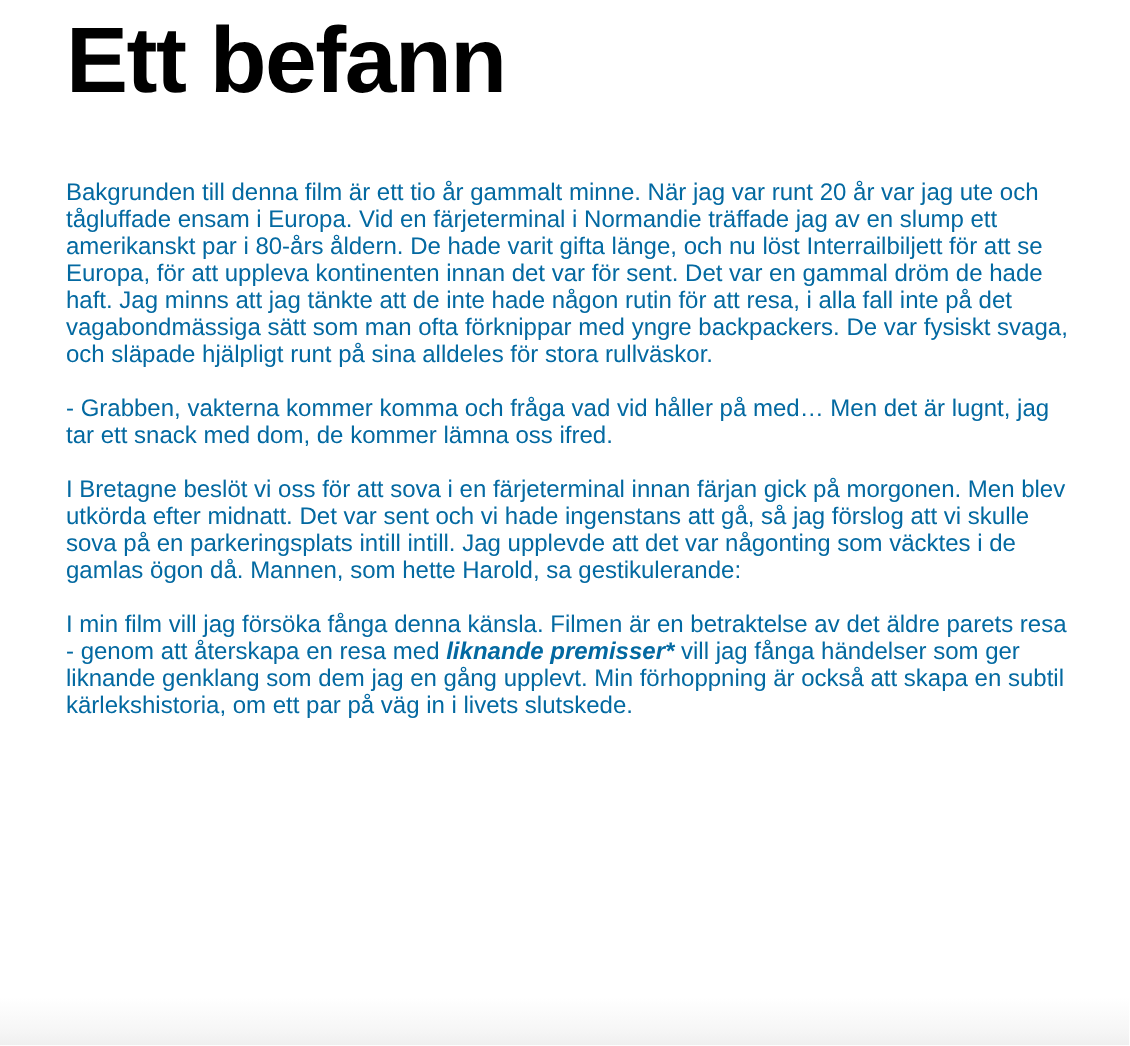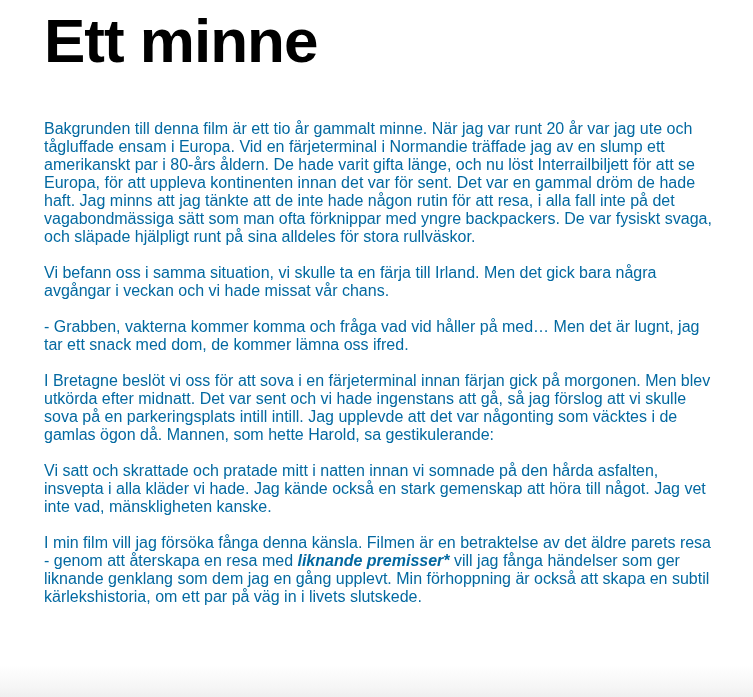--- a/index.html
+++ b/index.html
@@ -56,24 +56,22 @@
     height: 32px;
     background: linear-gradient(to bottom, rgba(240,240,240,0) 0%, rgba(238,238,238,0.55) 70%, #efefef 100%);
     pointer-events: none;
   }
 </style>
 </head>
 <body>
 
 <div class="page" style="background: rgb(255, 255, 255); color: rgb(0, 0, 0);">
   <div class="page-inner">
-    <h1 class="doc-heading">Ett minne</h1>
+    <h1 class="doc-heading">Ett befann</h1>
     <main class="doc-body">
         <p><span>Bakgrunden till denna film är ett tio år gammalt minne. När jag var runt 20 år var jag ute och tågluffade ensam i Europa. Vid en färjeterminal i Normandie träffade jag av en slump ett amerikanskt par i 80-års åldern. De hade varit gifta länge, och nu löst Interrailbiljett för att se Europa, för att uppleva kontinenten innan det var för sent. Det var en gammal dröm de hade haft. Jag minns att jag tänkte att de inte hade någon rutin för att resa, i alla fall inte på det vagabondmässiga sätt som man ofta förknippar med yngre backpackers. De var fysiskt svaga, och släpade hjälpligt runt på sina alldeles för stora rullväskor.</span></p>
-        <p><span>Vi befann oss i samma situation, vi skulle ta en färja till Irland. Men det gick bara några avgångar i veckan och vi hade missat vår chans.</span></p>
         <p><span>- Grabben, vakterna kommer komma och fråga vad vid håller på med… Men det är lugnt, jag tar ett snack med dom, de kommer lämna oss ifred.</span></p>
         <p><span>I Bretagne beslöt vi oss för att sova i en färjeterminal innan färjan gick på morgonen. Men blev utkörda efter midnatt. Det var sent och vi hade ingenstans att gå, så jag förslog att vi skulle sova på en parkeringsplats intill intill. Jag upplevde att det var någonting som väcktes i de gamlas ögon då. Mannen, som hette Harold, sa gestikulerande:</span></p>
-        <p><span>Vi satt och skrattade och pratade mitt i natten innan vi somnade på den hårda asfalten, insvepta i alla kläder vi hade. Jag kände också en stark gemenskap att höra till något. Jag vet inte vad, mänskligheten kanske.</span></p>
         <p><span>I min film vill jag försöka fånga denna känsla. Filmen är en betraktelse av det äldre parets resa - genom att återskapa en resa med </span><span class="run-em">liknande premisser*</span><span> vill jag fånga händelser som ger liknande genklang som dem jag en gång upplevt. Min förhoppning är också att skapa en subtil kärlekshistoria, om ett par på väg in i livets slutskede.</span></p>
       </main>
   </div>
   <div class="page-bottom-fade"></div>
 </div>
 
 </body></html>

